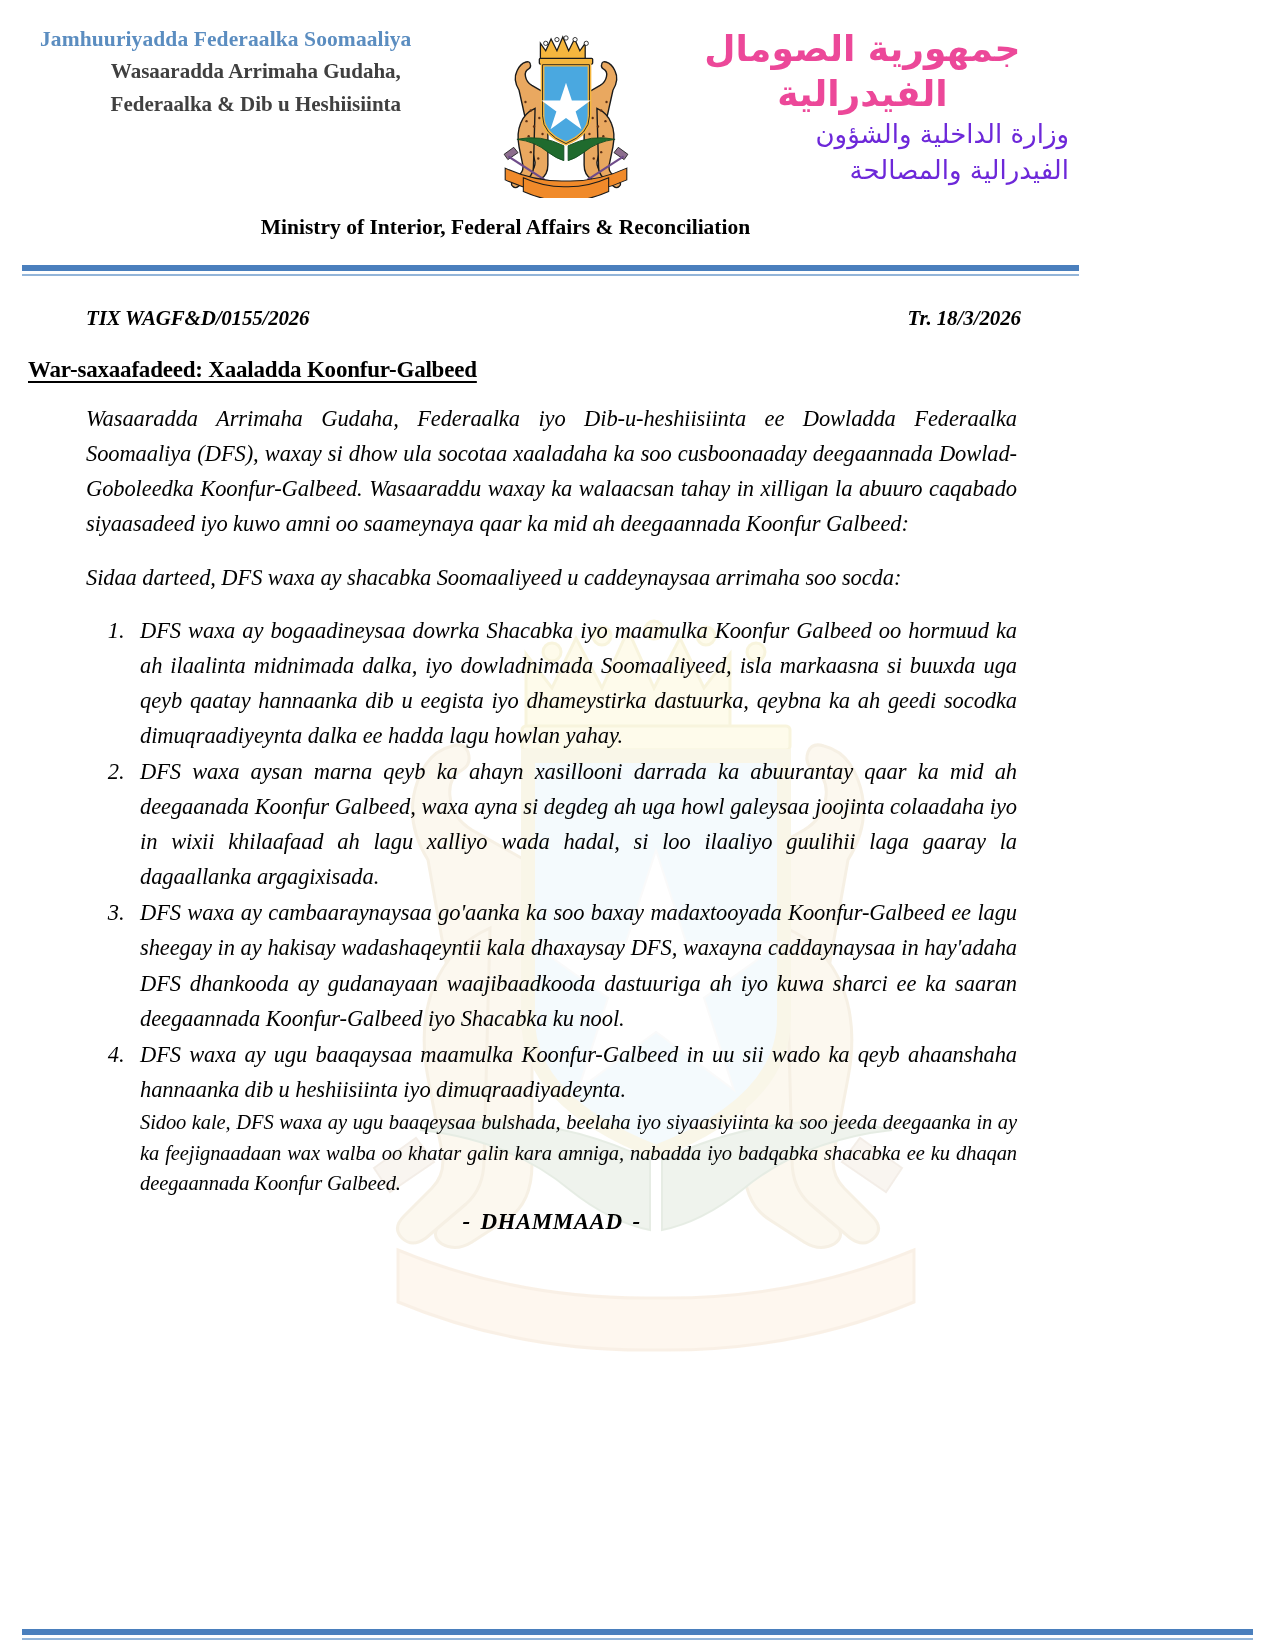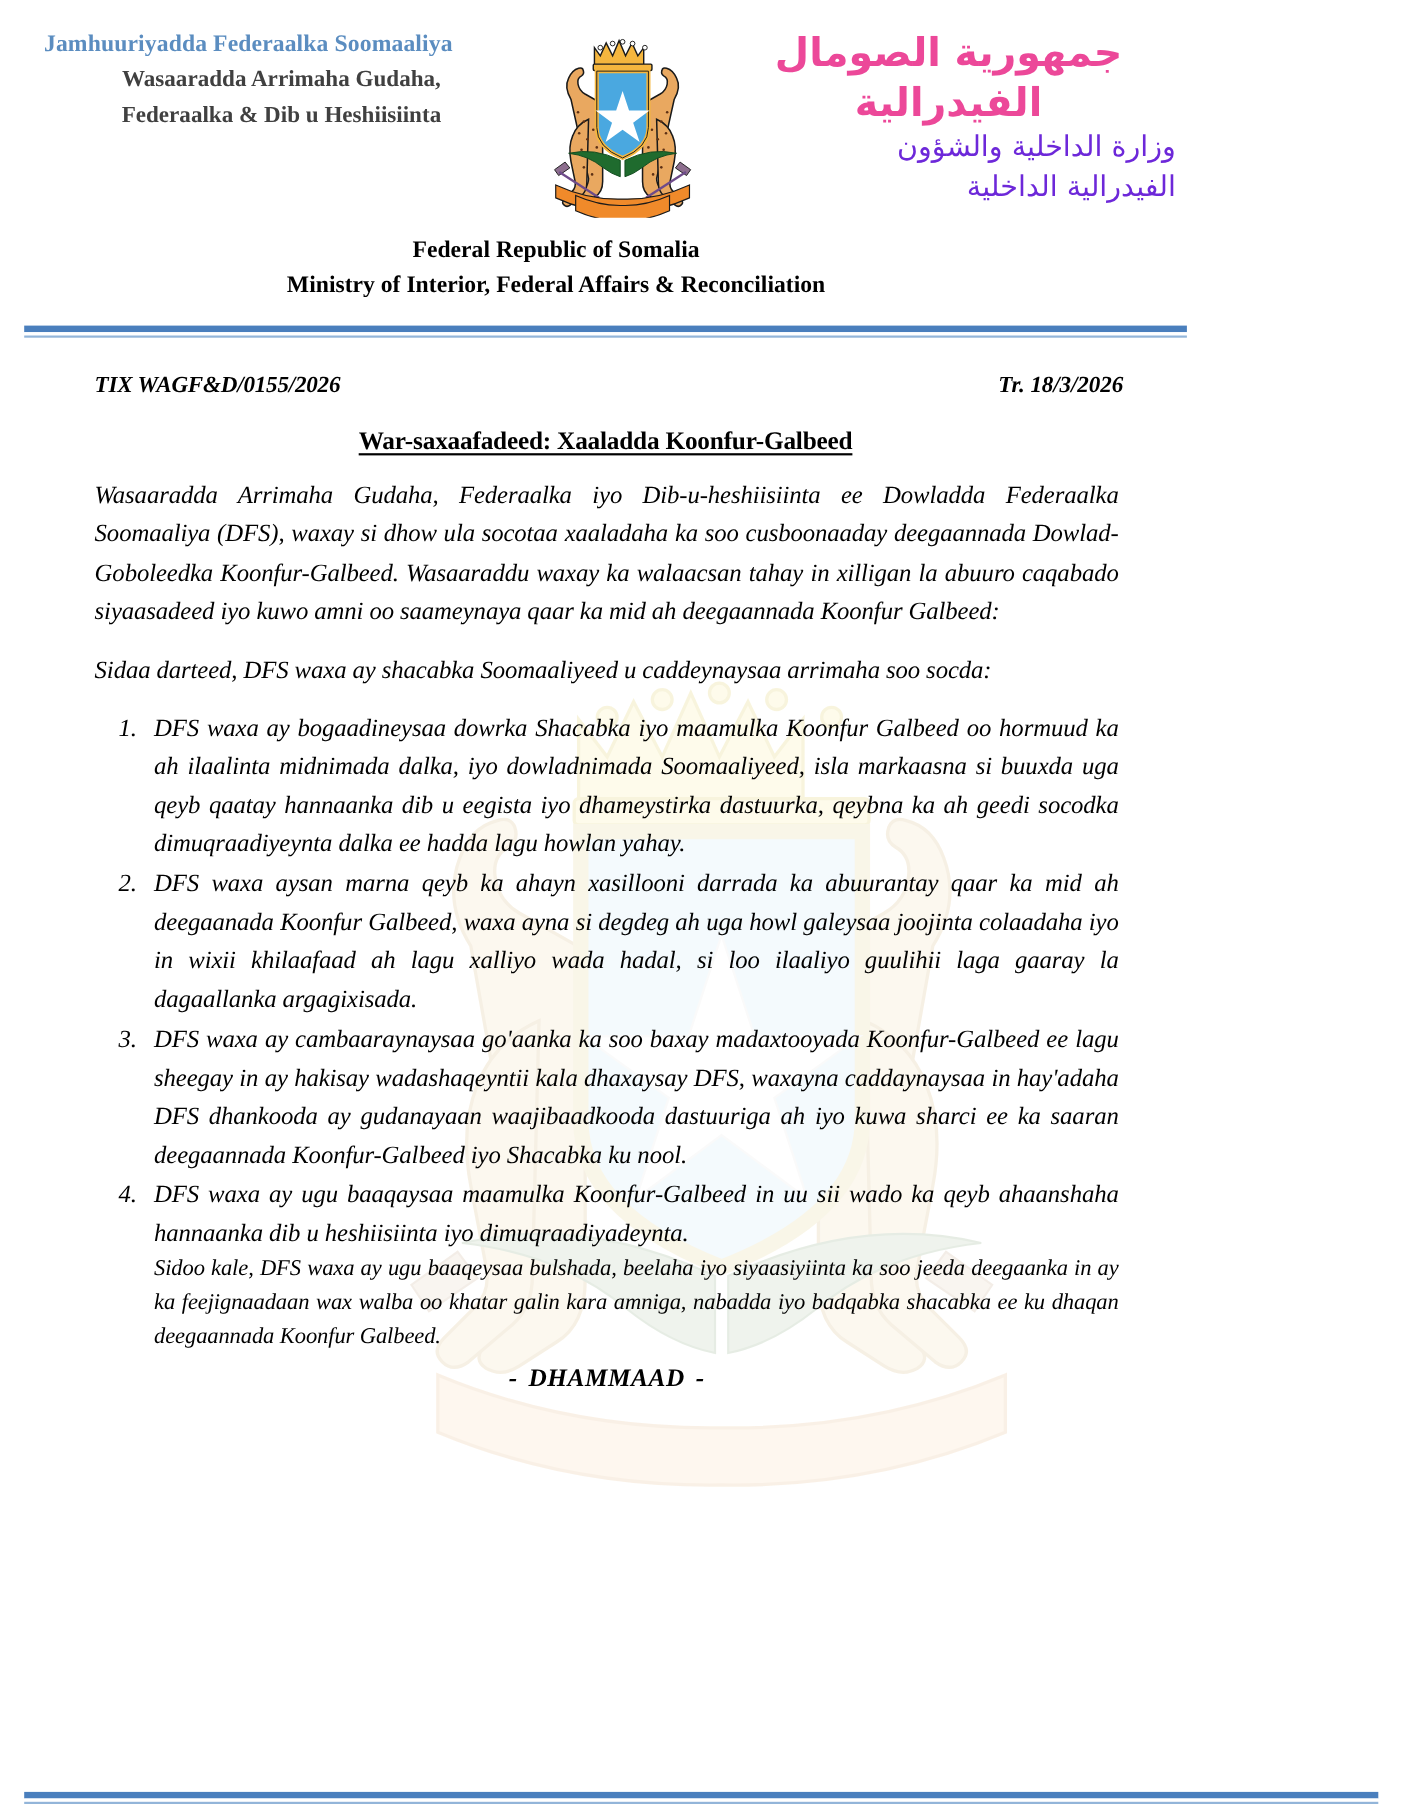--- a/index.html
+++ b/index.html
@@ -131,21 +131,21 @@
     font-style: italic;
     font-weight: bold;
     font-size: 21px;
     font-family: "Liberation Serif", serif;
   }
   .meta-ref { font-stretch: condensed; letter-spacing: -0.2px; }
   .meta-date { letter-spacing: -0.1px; }
 
   
   .doc-title {
-    text-align: center;
+    text-align: left;
     font-size: 23px;
     font-weight: bold;
     text-decoration: underline;
     text-underline-offset: 4px;
     margin-top: 26px;
     letter-spacing: -0.2px;
   }
 
   .content {
     padding: 0 56px 0 58px;
@@ -341,26 +341,25 @@
         <g fill="#f08a2a" stroke="#1a1a1a" stroke-width="2">
           <path d="M36 274 q56 26 114 24 q58 2 114 -24 l0 22 q-56 26 -114 24 q-58 2 -114 -24 z"></path>
           <path d="M70 292 q40 18 80 17 q40 1 80 -17 l0 26 q-40 18 -80 17 q-40 1 -80 -17 z"></path>
         </g>
       </svg>
     </div>
 
     <div class="lh-right">
       <div class="lh-ar-top">جمهورية الصومال الفيدرالية</div>
       <div class="lh-ar-sub">وزارة الداخلية والشؤون</div>
-      <div class="lh-ar-sub">الفيدرالية الداخلية</div>
+      <div class="lh-ar-sub">الفيدرالية والمصالحة</div>
     </div>
   </div>
 
   <div class="lh-en">
-    <div>Federal Republic of Somalia</div>
     <div>Ministry of Interior, Federal Affairs &amp; Reconciliation</div>
   </div>
 
   <div class="rule-top">
     <div class="rule-thick"></div>
     <div class="rule-gap"></div>
     <div class="rule-thin"></div>
   </div>
 
   <div class="meta-row">

